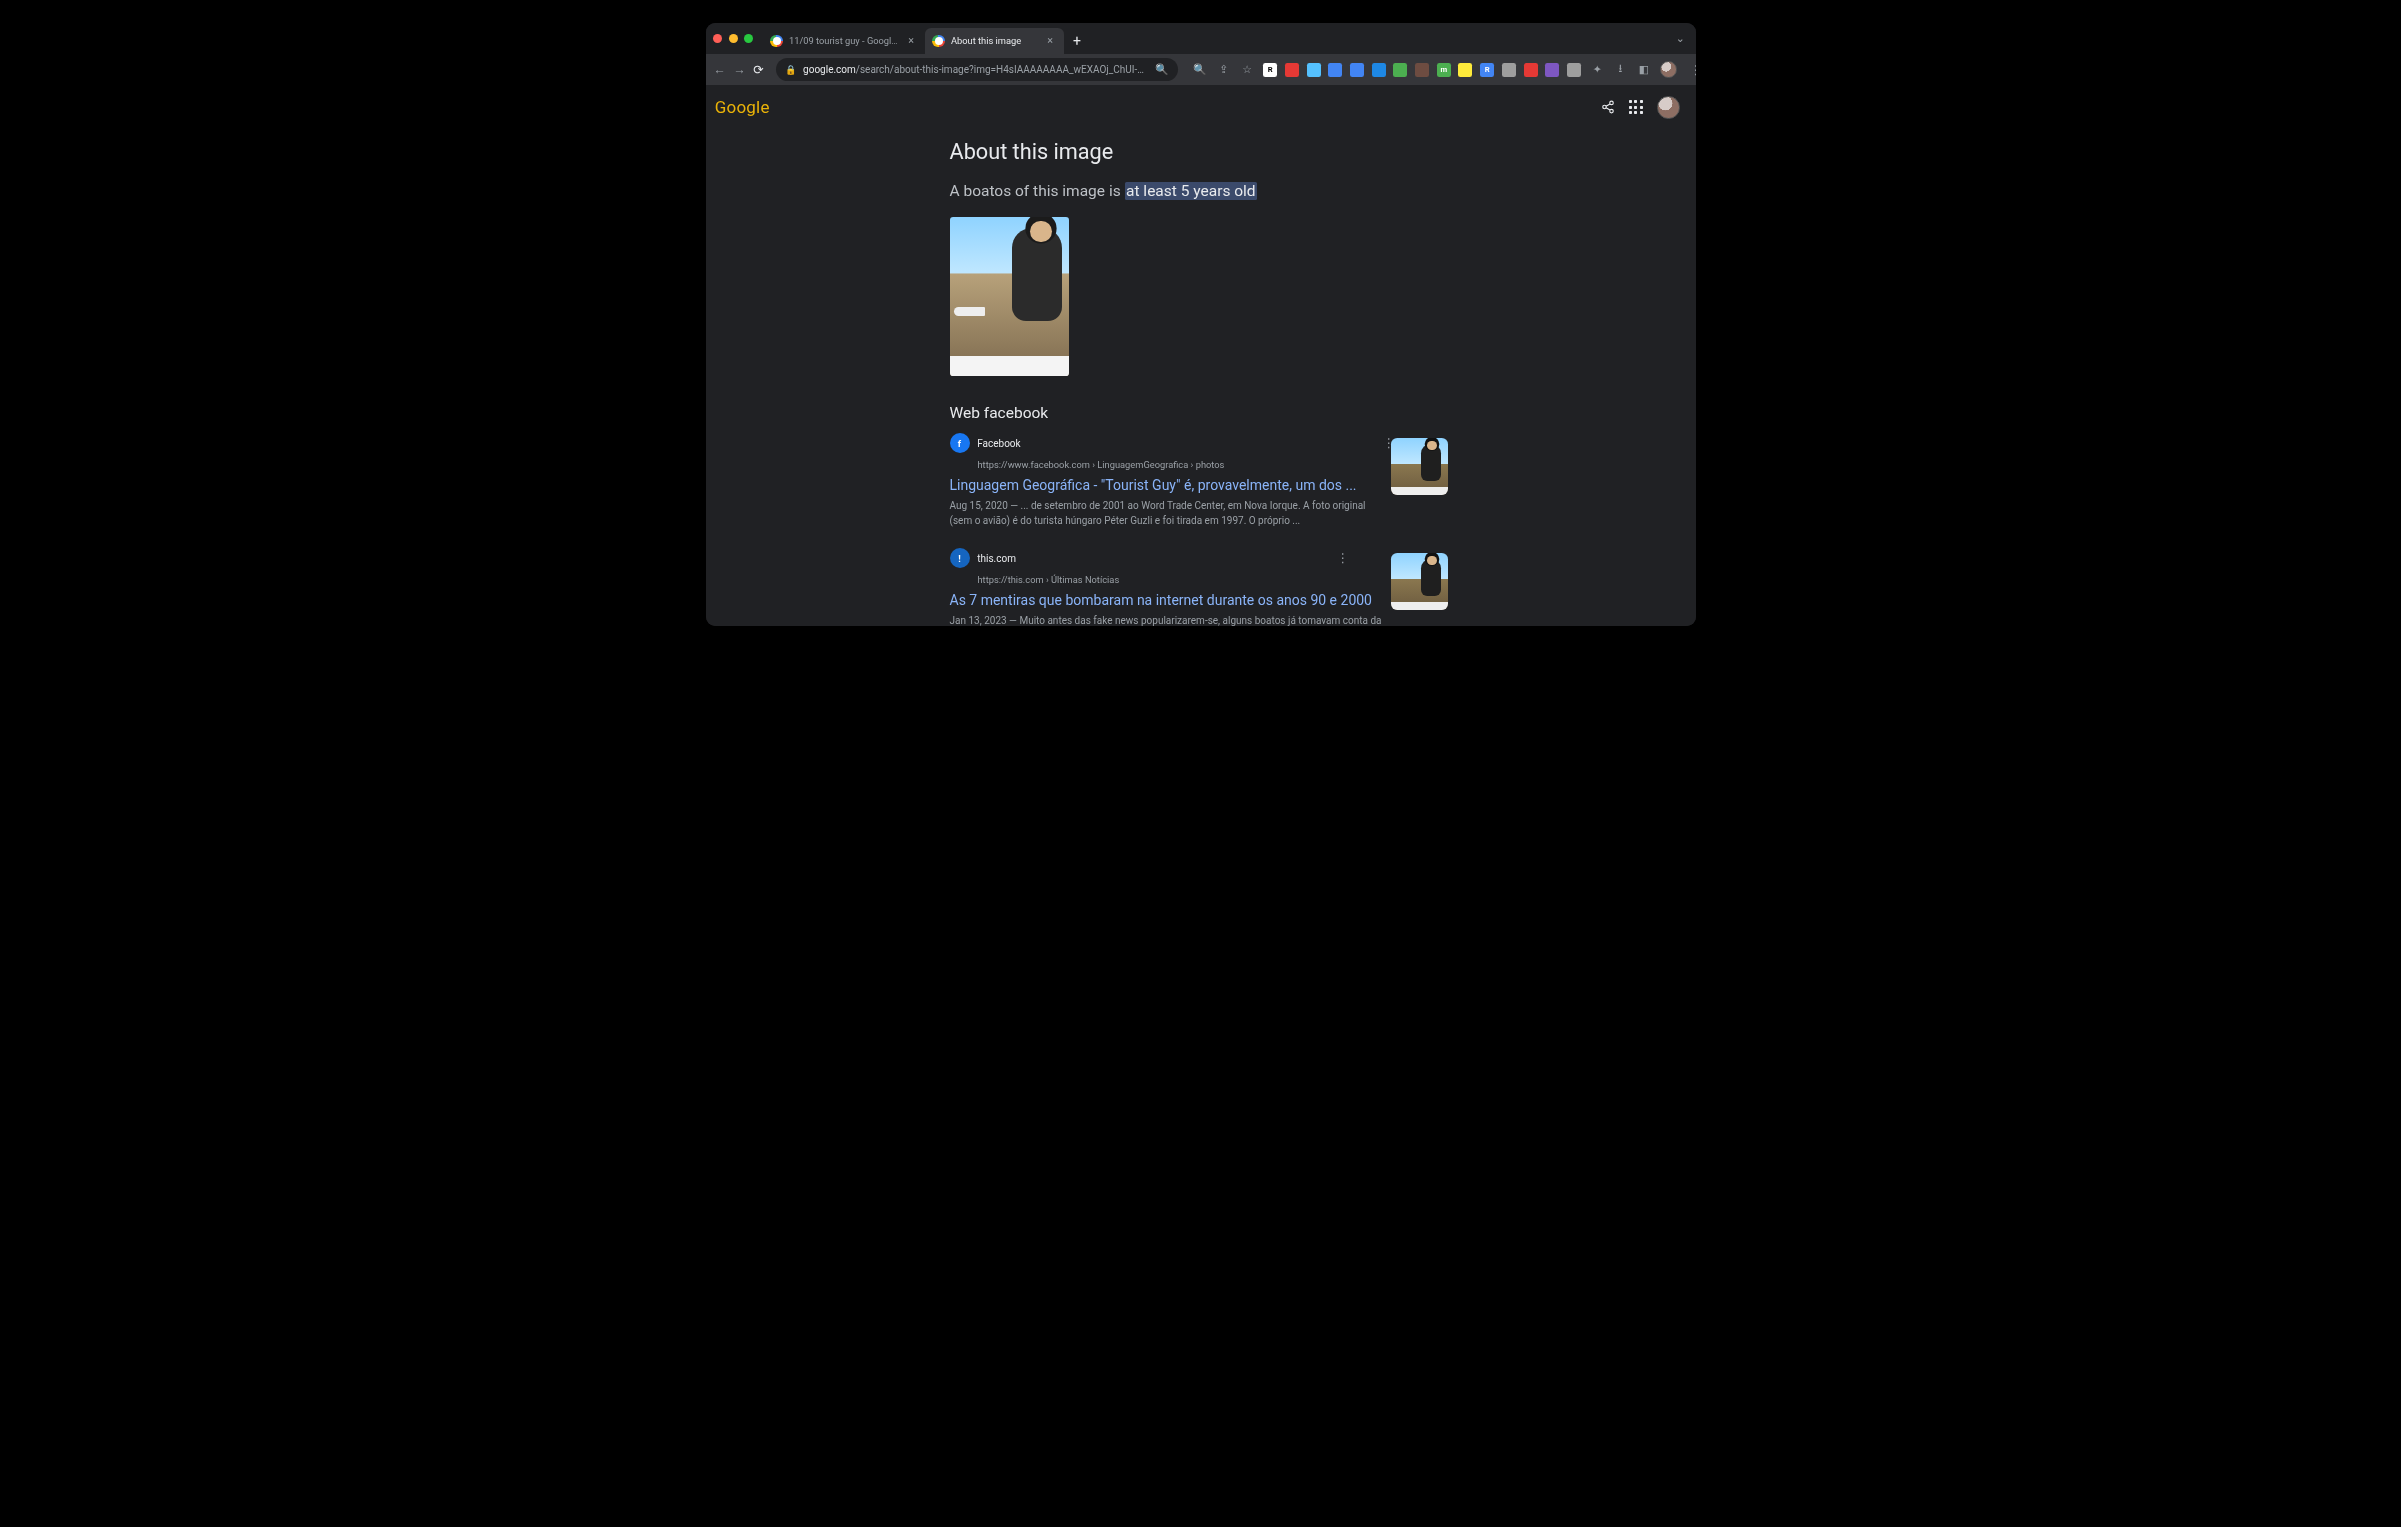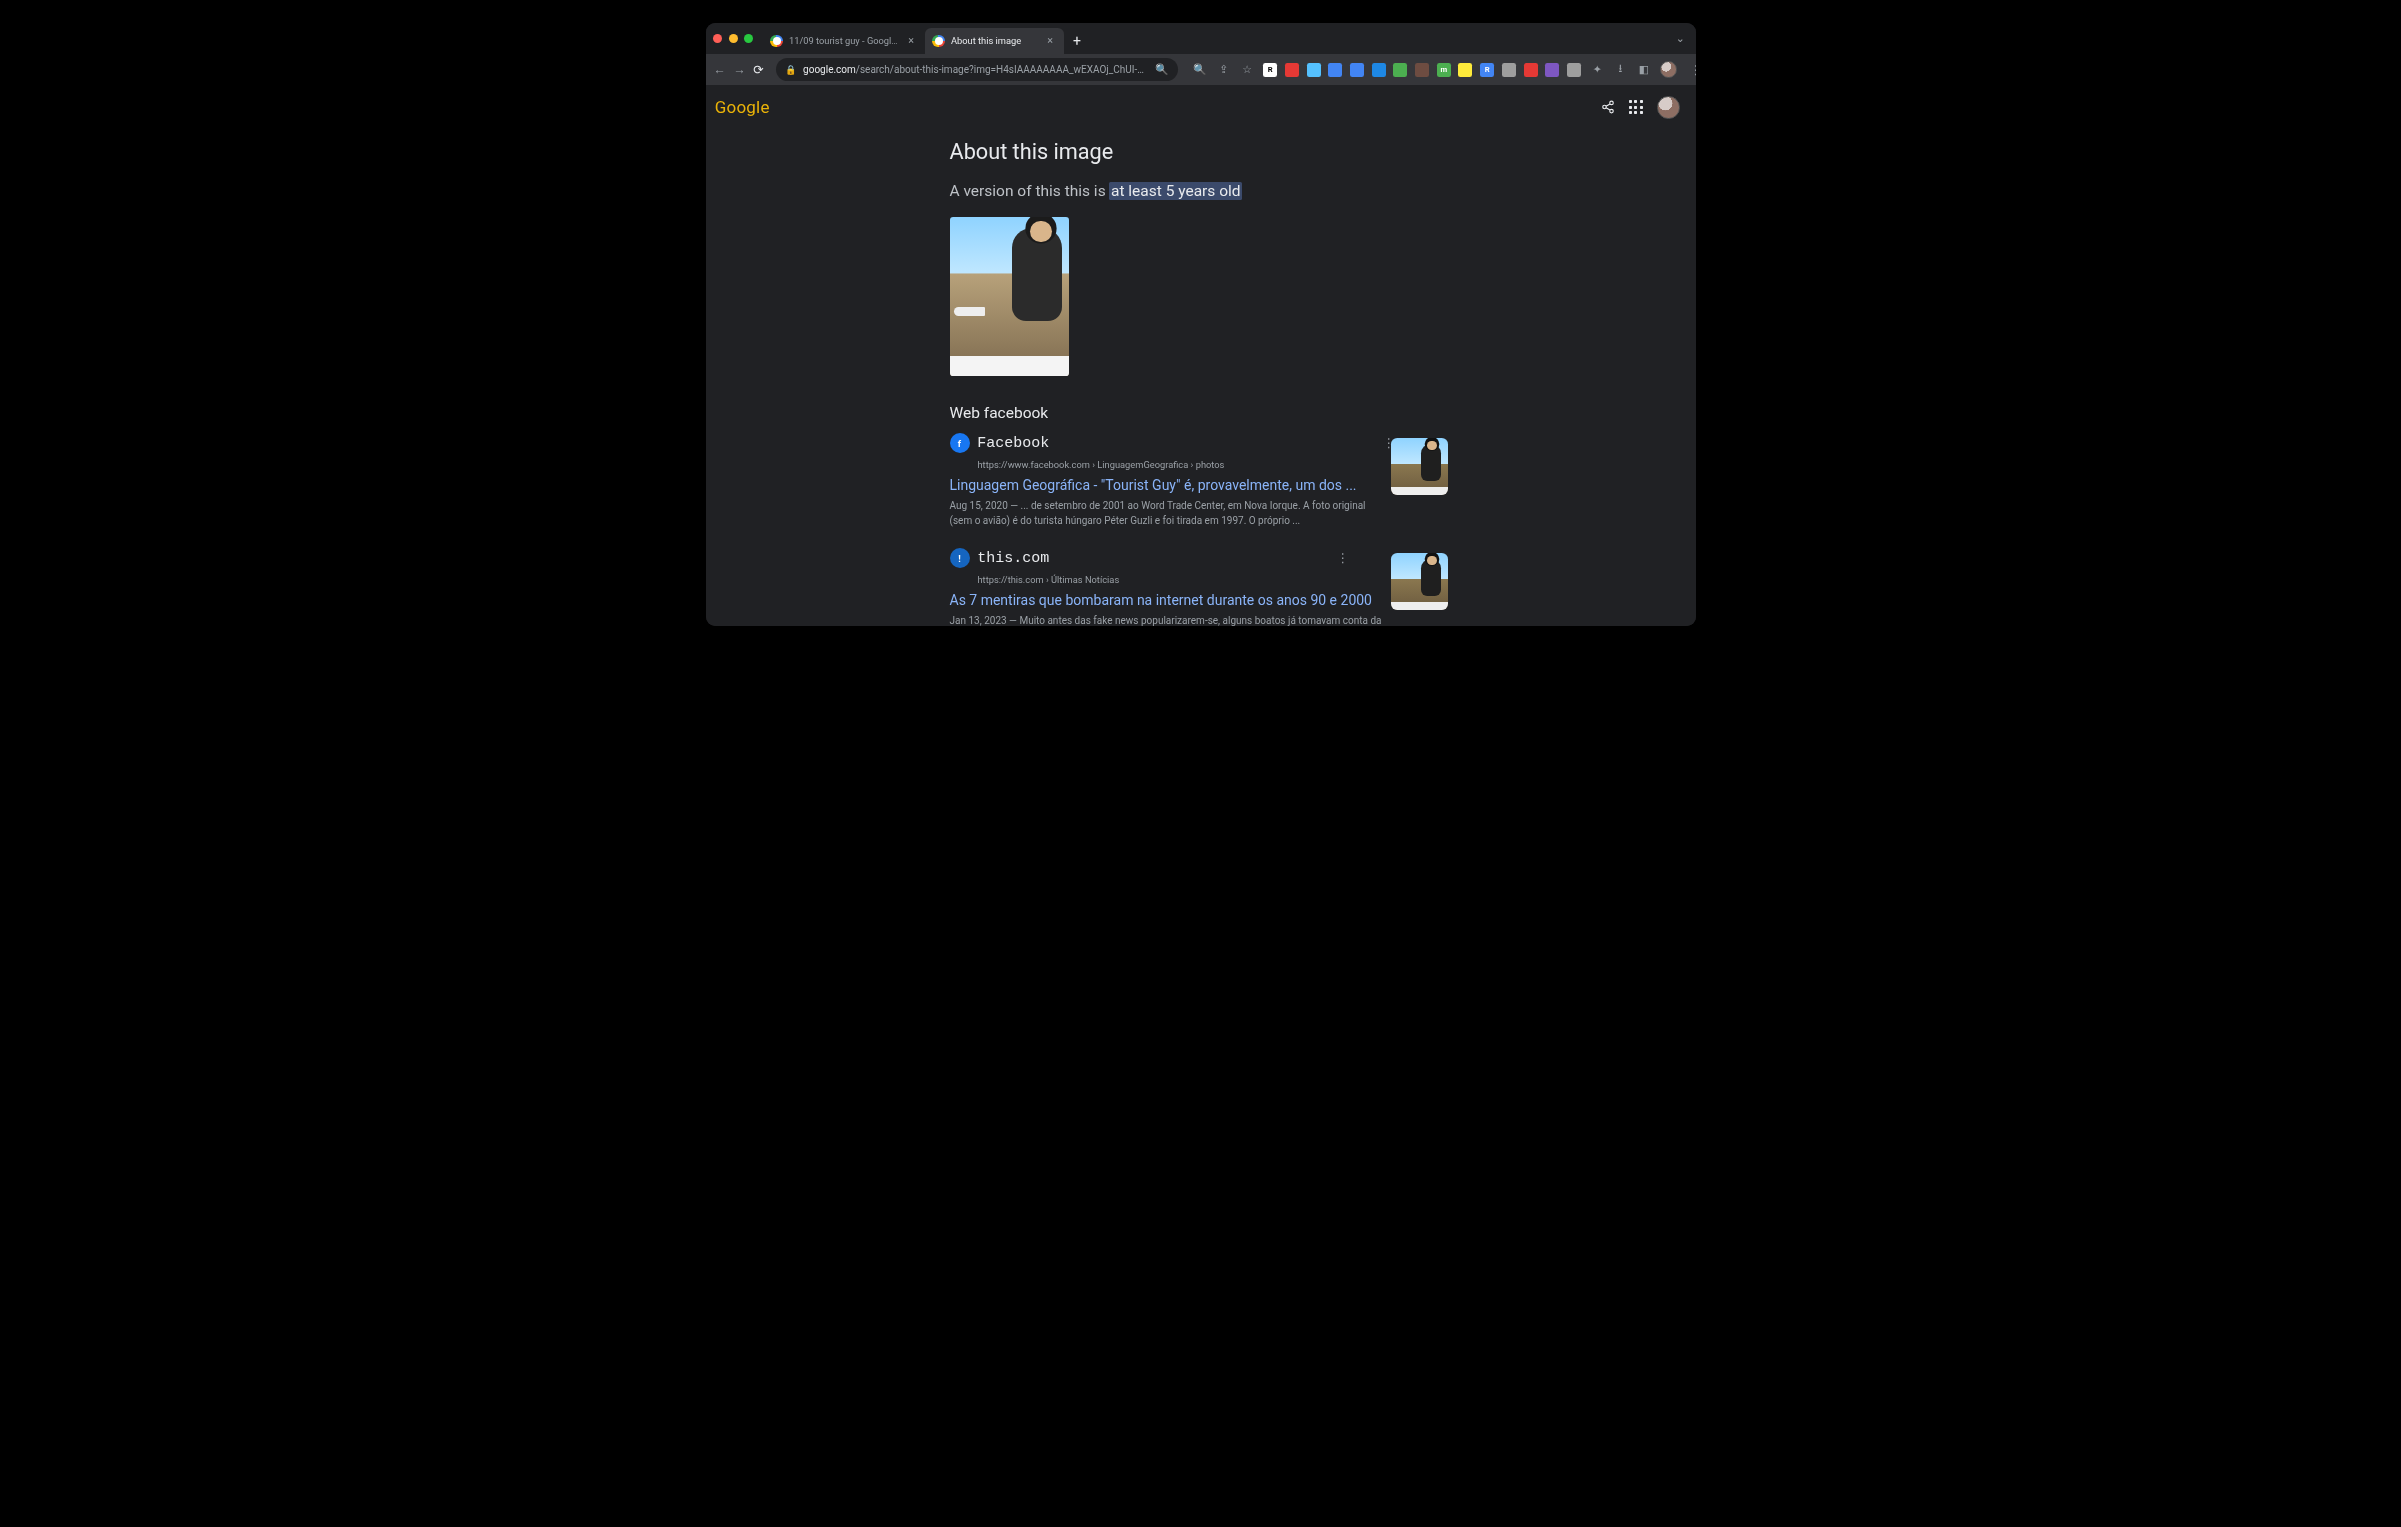--- a/index.html
+++ b/index.html
@@ -93,21 +93,21 @@
     border-radius:6.2px 1.5px 1.5px 6.2px;
   }
   .hero-img .rail { position:absolute; left:0; right:0; bottom:0; height:20px; background:#f4f4f4; }
 
   .section-h { font-size: 15.5px; color:#e8eaed; margin: 4.6px 0 10.8px; }
 
   .result { display:flex; gap:15.5px; margin-bottom: 20px; position:relative; }
   .result .meta { flex: 1; max-width: 433px; }
   .result .row1 { display:flex; align-items:center; gap:7.7px; }
   .result .favi { width:20px; height:20px; border-radius:50%; display:flex; align-items:center; justify-content:center; font-size:9.3px; font-weight:700; }
-  .result .site { font-size:15px; color:#e8eaed;font-family:Liberation Mono, monospace; }
+  .result .site { font-size:10px; color:#e8eaed; }
   .result .crumb { font-size:9.3px; color:#9aa0a6; margin-left:28px; margin-top:6px; }
   .result .kebab2 { color:#9aa0a6; position:absolute; left:433px; top:1.5px; font-size:12.4px; cursor:pointer; }
   .result .title { color:#8ab4f8; font-size:14px; margin: 6.2px 0 4.6px; line-height:1.3; cursor:pointer; }
   .result .snip { color:#9aa0a6; font-size:10px; line-height:1.45; max-width:433px; }
   .result .thumb {
     width:57px; height:57px; border-radius:6.2px; overflow:hidden;
     background: linear-gradient(#8fd3ff 0%, #bfe7ff 45%, #8a774f 46%, #6b5a3e 100%);
     position:absolute; left:441px; top:4.6px;
   }
   .result .thumb::before {
@@ -222,21 +222,21 @@
             </div>
           </div>
           <div class="avatar-lg"></div>
         </div>
       </div>
 
       <div class="main">
         <div class="h1">About this image</div>
 
         <div class="subhead">
-          <span>A version of this this is </span><span class="hl">at least 5 years old</span>
+          <span>A boatos of this image is </span><span class="hl">at least 5 years old</span>
         </div>
 
         <div class="hero-img">
           <div class="plane"></div>
           <div class="rail"></div>
         </div>
 
         <div class="section-h">Web facebook</div>
 
         <div class="result">

